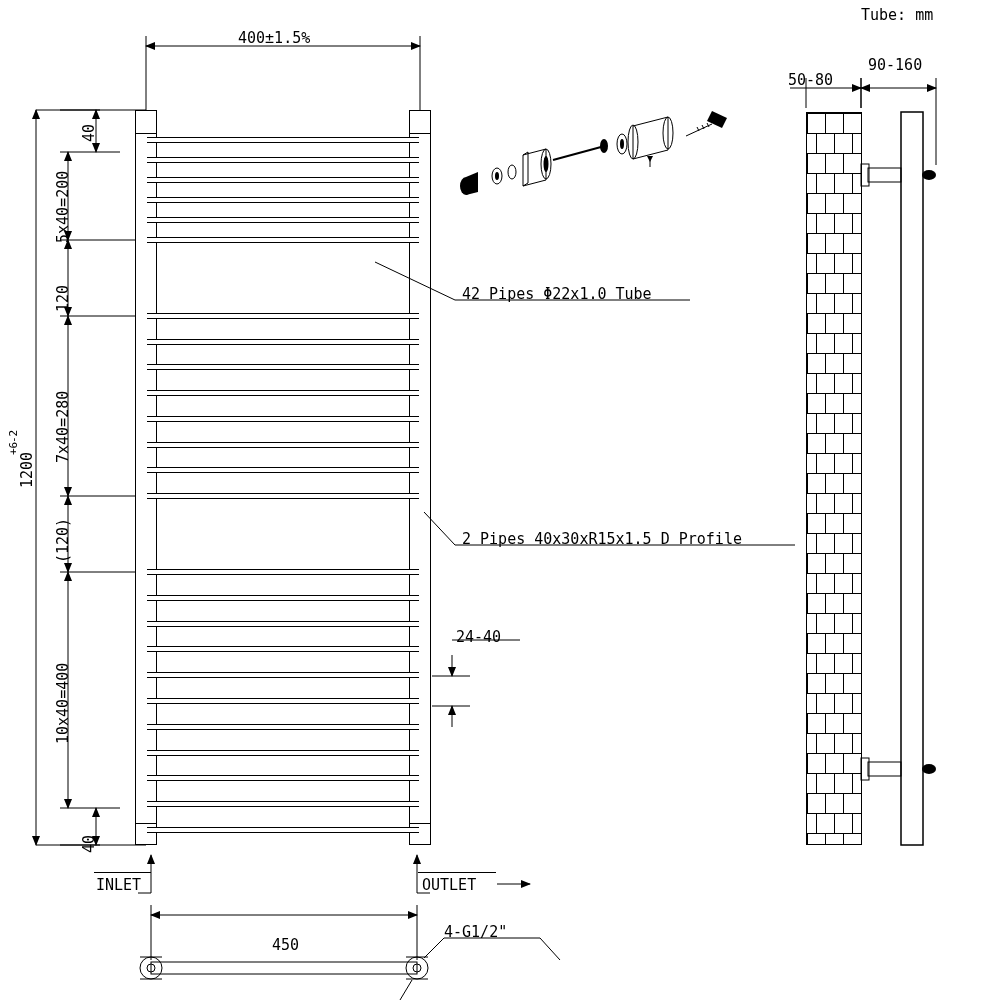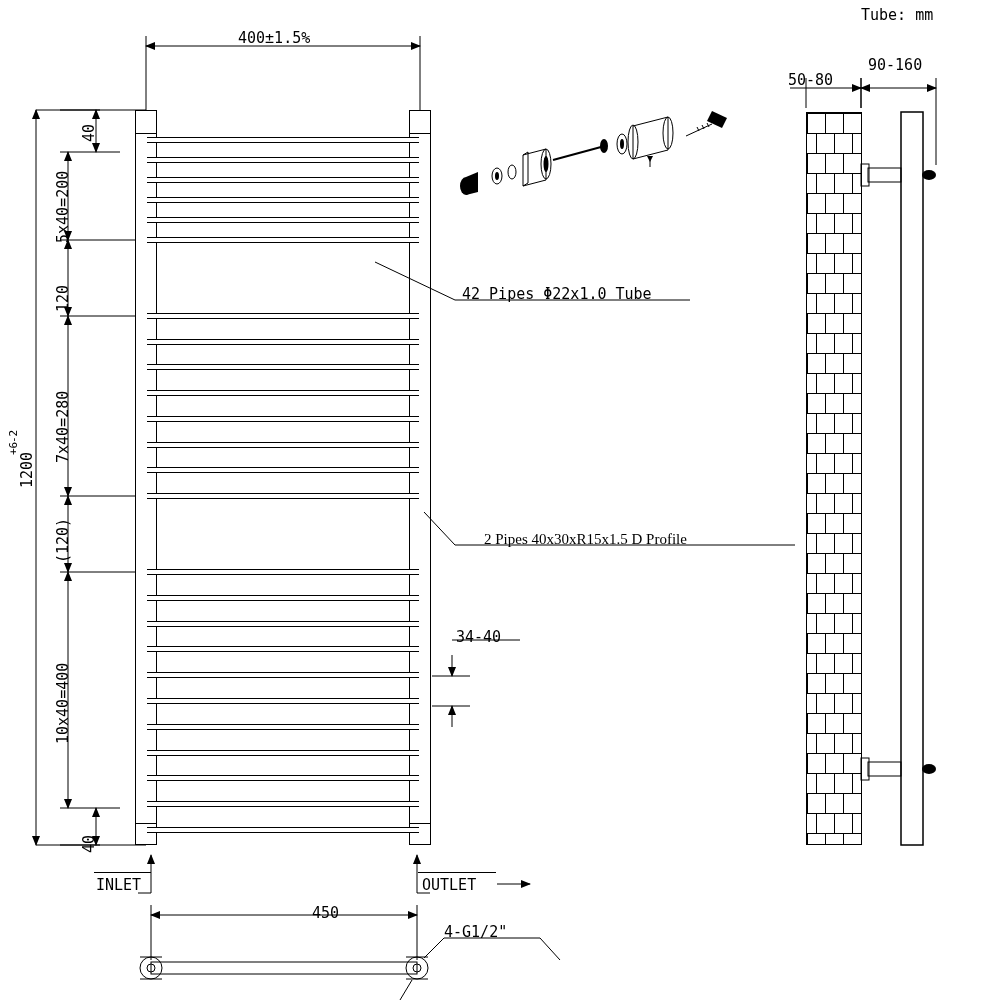--- a/index.html
+++ b/index.html
@@ -462,29 +462,29 @@
   <div class="vtxt" style="left:8px; top:443px; font-size:11px;">-2</div>
 
   <div class="vtxt" style="left:82px; top:142px;">40</div>
   <div class="vtxt" style="left:56px; top:243px;">5x40=200</div>
   <div class="vtxt" style="left:56px; top:312px;">120</div>
   <div class="vtxt" style="left:56px; top:463px;">7x40=280</div>
   <div class="vtxt" style="left:56px; top:563px;">(120)</div>
   <div class="vtxt" style="left:56px; top:744px;">10x40=400</div>
   <div class="vtxt" style="left:82px; top:853px;">40</div>
 
-  <div class="txt" style="left:456px; top:630px;">34-40</div>
+  <div class="txt" style="left:456px; top:630px;">24-40</div>
 
   <div class="txt" style="left:462px; top:287px;">42 Pipes Φ22x1.0 Tube</div>
-  <div class="txt" style="left:484px; top:532px;font-family:Liberation Serif, serif;">2 Pipes 40x30xR15x1.5 D Profile</div>
+  <div class="txt" style="left:462px; top:532px;">2 Pipes 40x30xR15x1.5 D Profile</div>
 
   <div class="txt" style="left:96px; top:878px;">INLET</div>
   <div class="ln h" style="left:94px; top:872px; width:57px;"></div>
   <div class="txt" style="left:422px; top:878px;">OUTLET</div>
   <div class="ln h" style="left:418px; top:872px; width:78px;"></div>
 
-  <div class="txt" style="left:272px; top:906px;margin-left:40px;">450</div>
+  <div class="txt" style="left:272px; top:938px;">450</div>
   <div class="txt" style="left:444px; top:925px;">4-G1/2"</div>
 
   <div class="txt" style="left:788px; top:73px;">50-80</div>
   <div class="txt" style="left:868px; top:58px;">90-160</div>
 
 </div>
 
 </body></html>

